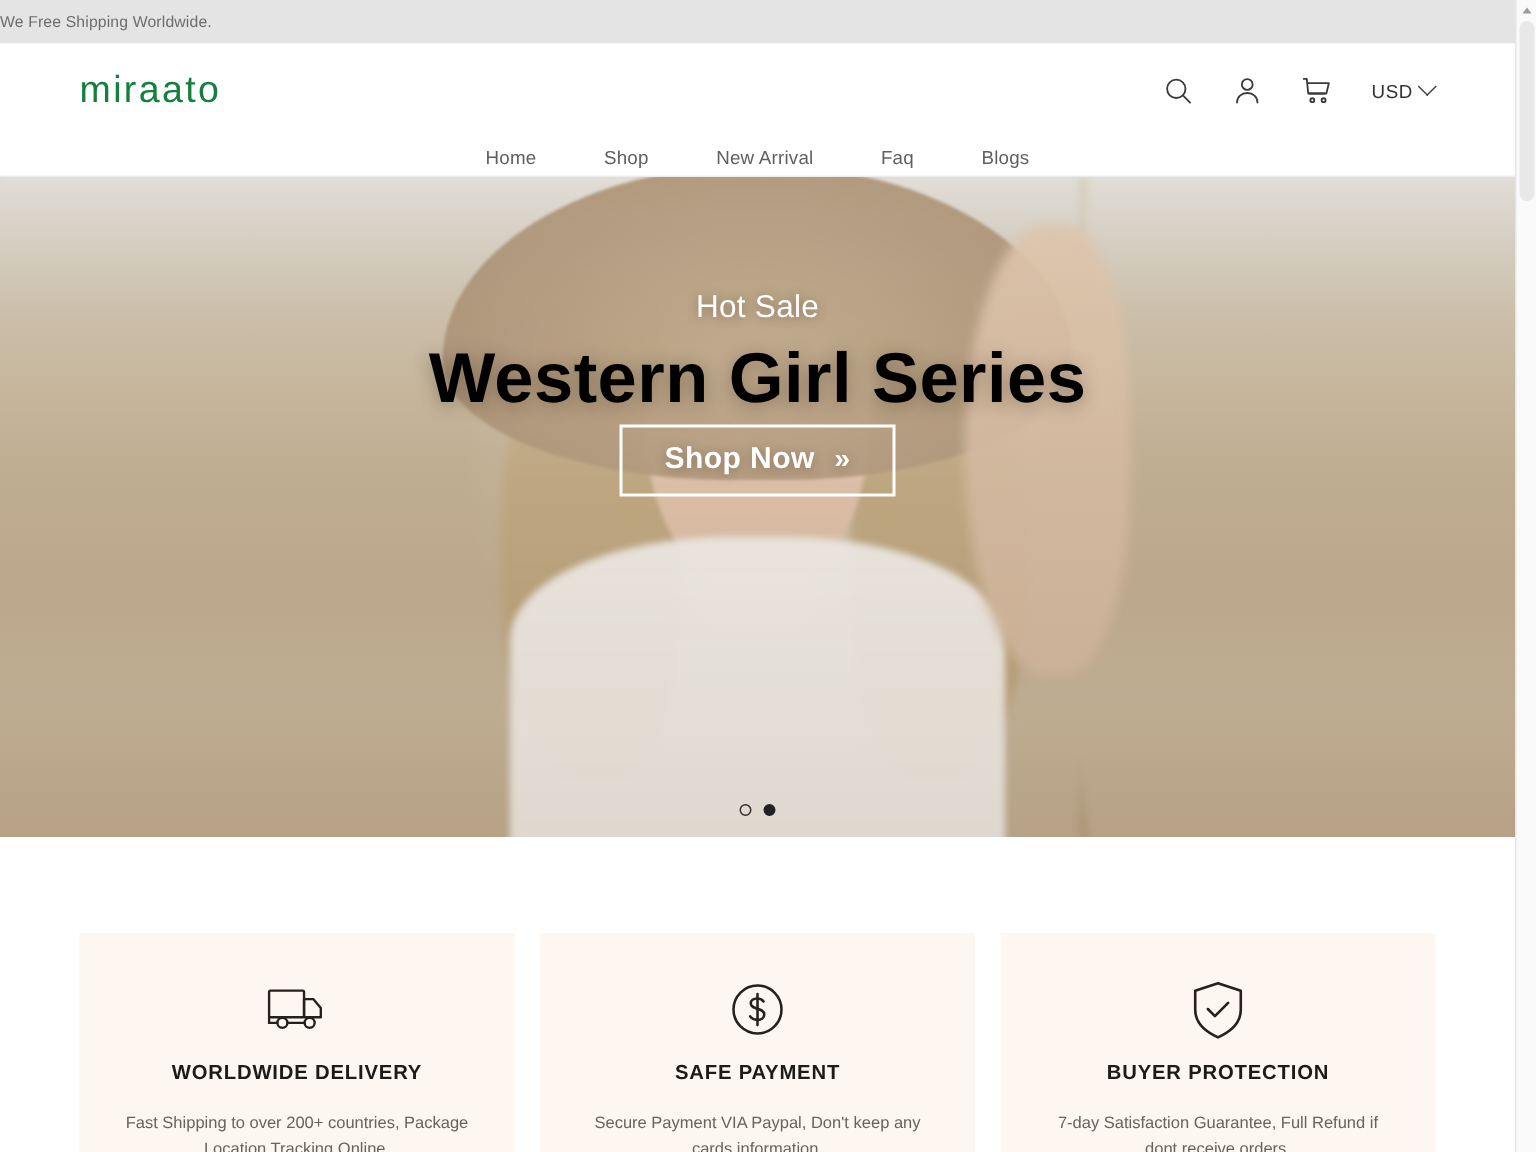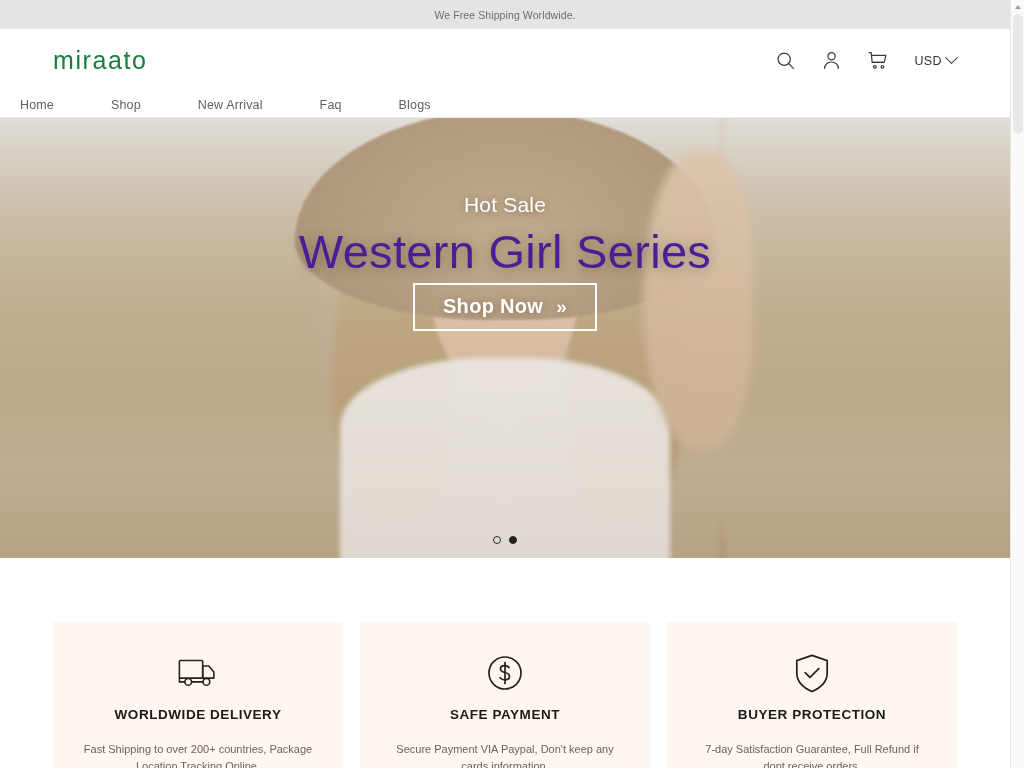--- a/index.html
+++ b/index.html
@@ -26,21 +26,21 @@
     overflow: hidden;
     background: #ffffff;
   }
 
   
   .announcement {
     height: 29px;
     background: #e4e4e4;
     display: flex;
     align-items: center;
-    justify-content: center;
+    justify-content: flex-start;
   }
   .announcement-text {
     font-size: 10.5px;
     color: #6d6d6d;
     letter-spacing: .1px;
   }
 
   
   .header {
     height: 63px;
@@ -89,22 +89,22 @@
     border-bottom: 1.4px solid #444;
     transform: rotate(45deg) translate(-2px,-2px);
   }
 
   
   .nav {
     height: 26px;
     background: #ffffff;
     display: flex;
     align-items: center;
-    justify-content: flex-start;
-    gap: 17px;
+    justify-content: center;
+    gap: 5px;
     border-bottom: 1px solid #ececec;
   }
   .nav-item {
     font-size: 12.5px;
     color: #5f5f5f;
     padding: 0 20px;
     cursor: pointer;
     letter-spacing: .15px;
     white-space: nowrap;
   }
@@ -227,22 +227,22 @@
   .hero-eyebrow {
     font-size: 21px;
     color: #ffffff;
     letter-spacing: .2px;
     text-shadow: 0 1px 7px rgba(70,52,36,.45);
     font-weight: 500;
   }
   .hero-title {
     margin-top: 9px;
     font-size: 47px;
-    font-weight: 400;
-    color: #4c1d95;
+    font-weight: 700;
+    color: #000000;
     letter-spacing: .3px;
     text-shadow: 0 2px 12px rgba(70,52,36,.42);
     line-height: 1.12;
   }
   .hero-cta {
     margin-top: 4px;
     border: 2px solid #ffffff;
     color: #ffffff;
     font-size: 20px;
     font-weight: 600;

